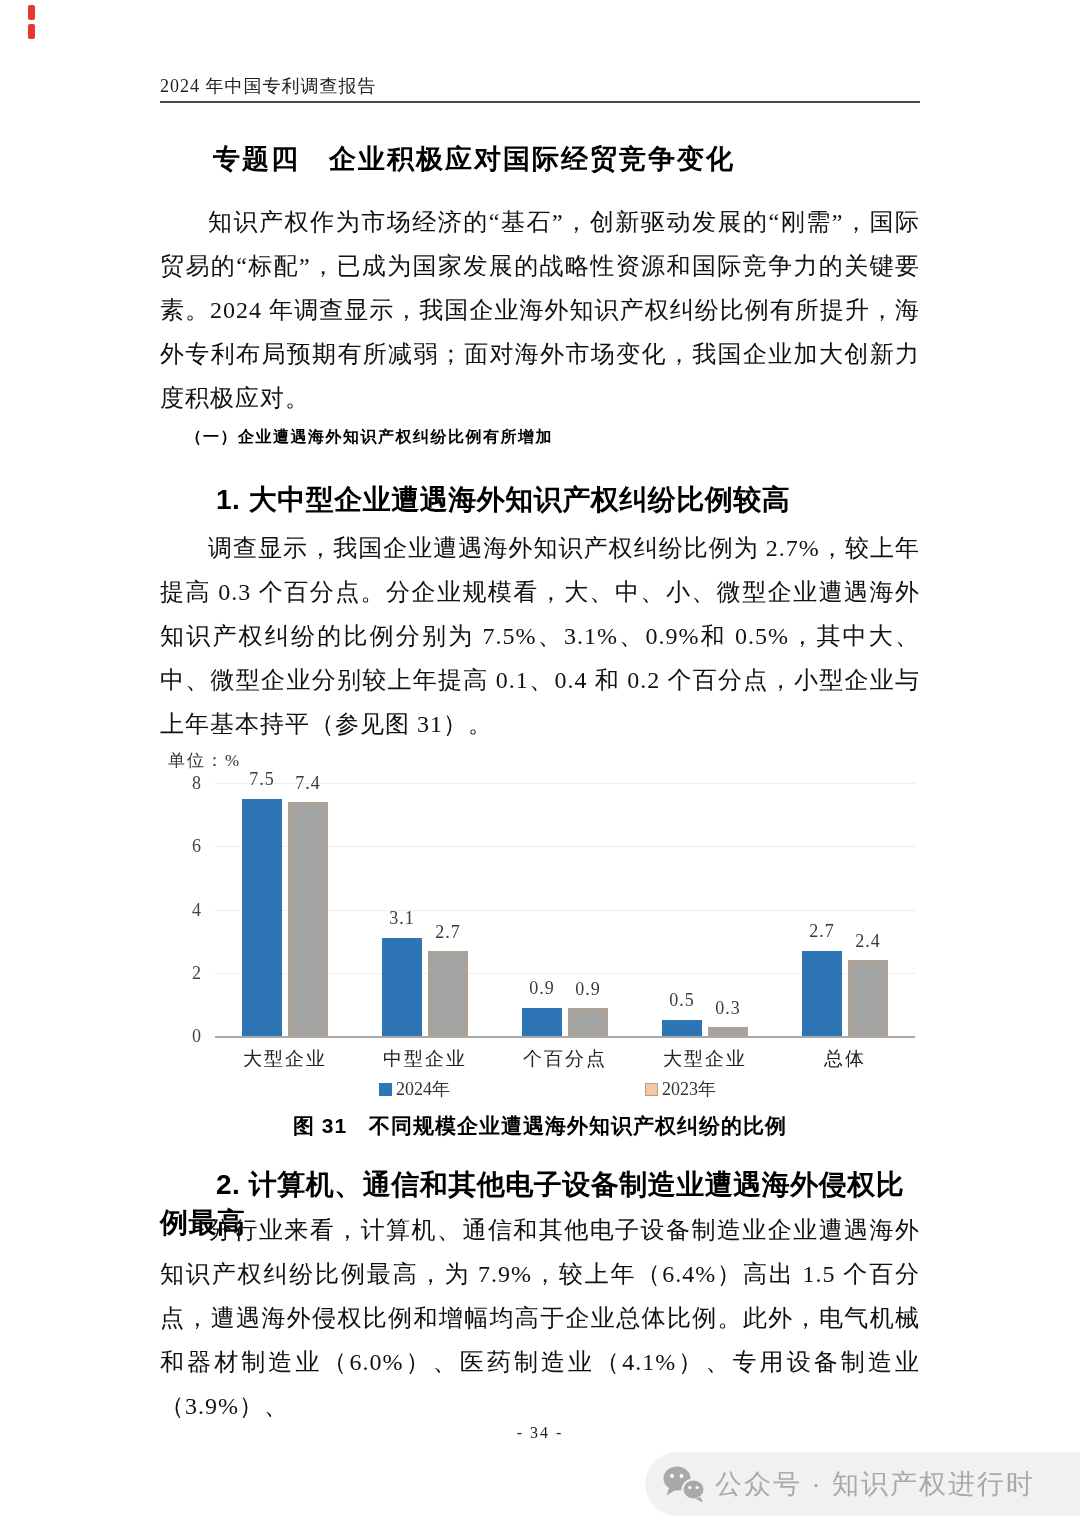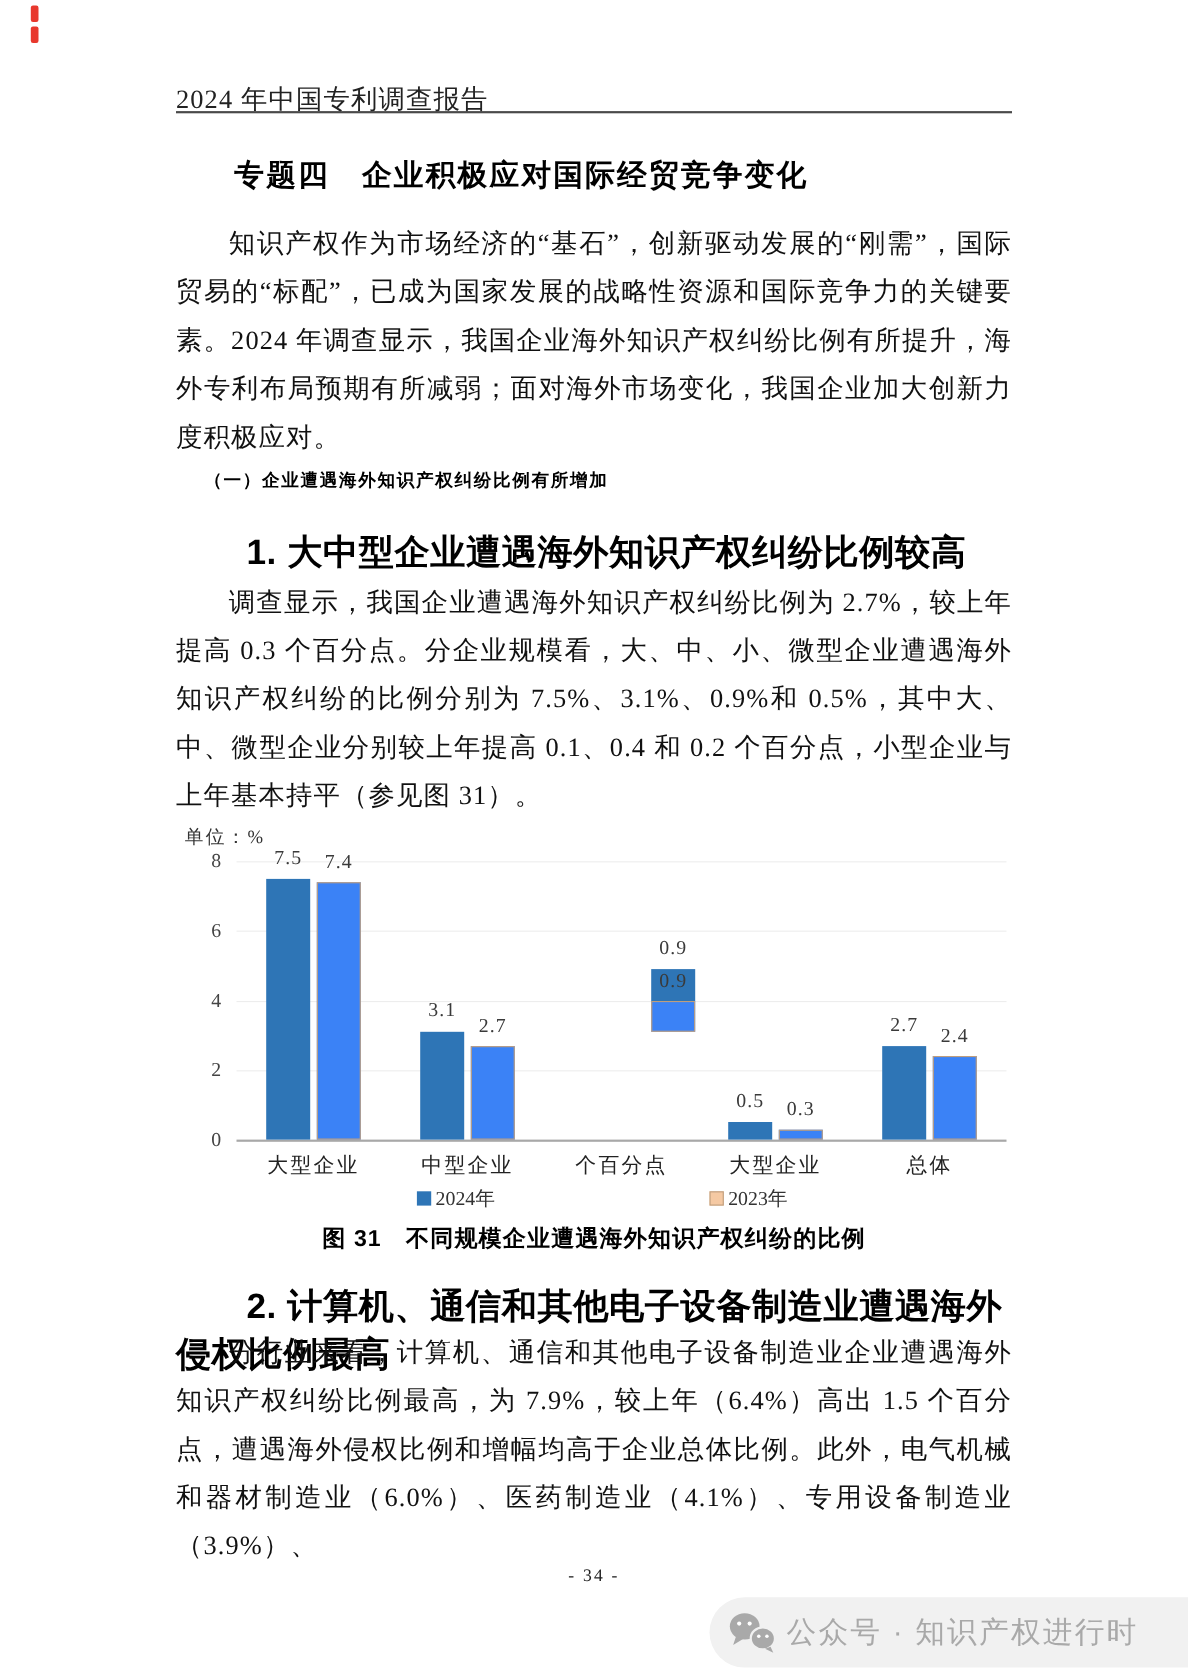--- a/index.html
+++ b/index.html
@@ -9,21 +9,21 @@
     background: #ffffff;
     overflow: hidden;
     font-family: "Liberation Serif", serif;
     color: #1a1a1a;
   }
   .red-mark { position: absolute; left: 28px; top: 5px; width: 7px; }
   .red-mark .seg { width: 7px; height: 15px; background: #e8382d; border-radius: 2px; margin-bottom: 4px; }
 
   .content { position: absolute; left: 160px; top: 0; width: 760px; height: 100%; }
 
-  .doc-header { position: absolute; top: 74px; left: 0; font-size: 24px; letter-spacing: 1px; color: #222; }
+  .doc-header { position: absolute; top: 74px; left: 0; font-size: 18px; letter-spacing: 1px; color: #222; }
   .header-rule { position: absolute; top: 101px; left: 0; width: 760px; height: 2px; background: #4a4a4a; }
 
   .doc-title {
     position: absolute; top: 141px; left: 53px;
     font-family: "Liberation Sans", sans-serif;
     font-weight: bold; font-size: 27px; letter-spacing: 2px; color: #000;
   }
 
   .para {
     position: absolute; left: 0; width: 760px;
@@ -35,21 +35,21 @@
   .para3 { top: 1208px; }
 
   .section-heading {
     position: absolute; top: 427px; left: 0; width: 760px;
     font-weight: bold; font-size: 16px; letter-spacing: 1.5px;
     text-indent: 1.6em; color: #000;
   }
   .sub-heading {
     position: absolute; left: 0; width: 760px;
     font-family: "Liberation Sans", sans-serif;
-    font-weight: bold; font-size: 32px; letter-spacing: 0.5px;
+    font-weight: bold; font-size: 28px; letter-spacing: 0.5px;
     text-indent: 2em; color: #000;
   }
   .sub-heading-1 { top: 481px; }
   .sub-heading-2 { top: 1166px; }
 
   
   .chart { position: absolute; top: 745px; left: 0; width: 760px; height: 360px; }
   .chart-unit { position: absolute; top: 4px; left: 8px; font-size: 17px; color: #333; letter-spacing: 2px; }
   .plot {
     position: absolute; left: 55px; top: 38px; width: 700px; height: 255px;
@@ -59,21 +59,21 @@
   .ytick {
     position: absolute; left: -54px; width: 40px; text-align: right;
     font-size: 18px; color: #444; transform: translateY(-50%);
   }
   .bar-group {
     position: absolute; bottom: 0; height: 100%;
     display: flex; align-items: flex-end; justify-content: center;
   }
   .bar { position: relative; width: 40px; margin: 0 3px; }
   .bar-2024 { background: #2E75B6; }
-  .bar-2023 { background: #3b82f6; border: 1px solid #bf9e7e; }
+  .bar-2023 { background: #a3a3a3; border: 1px solid #bf9e7e; }
   .bar-value {
     position: absolute; top: -30px; left: 50%; transform: translateX(-50%);
     font-size: 18px; color: #3a3a3a; white-space: nowrap; letter-spacing: 1px;
   }
   .xlabel {
     position: absolute; top: 301px; text-align: center;
     font-size: 19px; color: #222; letter-spacing: 2px;
   }
   .legend-item { position: absolute; top: 332px; font-size: 18px; color: #333; }
   .legend-swatch { display: inline-block; width: 13px; height: 13px; margin-right: 4px; vertical-align: -1px; }
@@ -139,21 +139,21 @@
           </div>
         </div>
         <div class="bar-group" style="left: 140px; width: 140px;">
           <div class="bar bar-2024" style="height: 38.75%;">
             <span class="bar-value">3.1</span>
           </div>
           <div class="bar bar-2023" style="height: 33.75%;">
             <span class="bar-value">2.7</span>
           </div>
         </div>
-        <div class="bar-group" style="left: 280px; width: 140px; flex-direction: column;">
+        <div class="bar-group" style="left: 280px; width: 140px;">
           <div class="bar bar-2024" style="height: 11.25%;">
             <span class="bar-value">0.9</span>
           </div>
           <div class="bar bar-2023" style="height: 11.25%;">
             <span class="bar-value">0.9</span>
           </div>
         </div>
         <div class="bar-group" style="left: 420px; width: 140px;">
           <div class="bar bar-2024" style="height: 6.25%;">
             <span class="bar-value">0.5</span>

